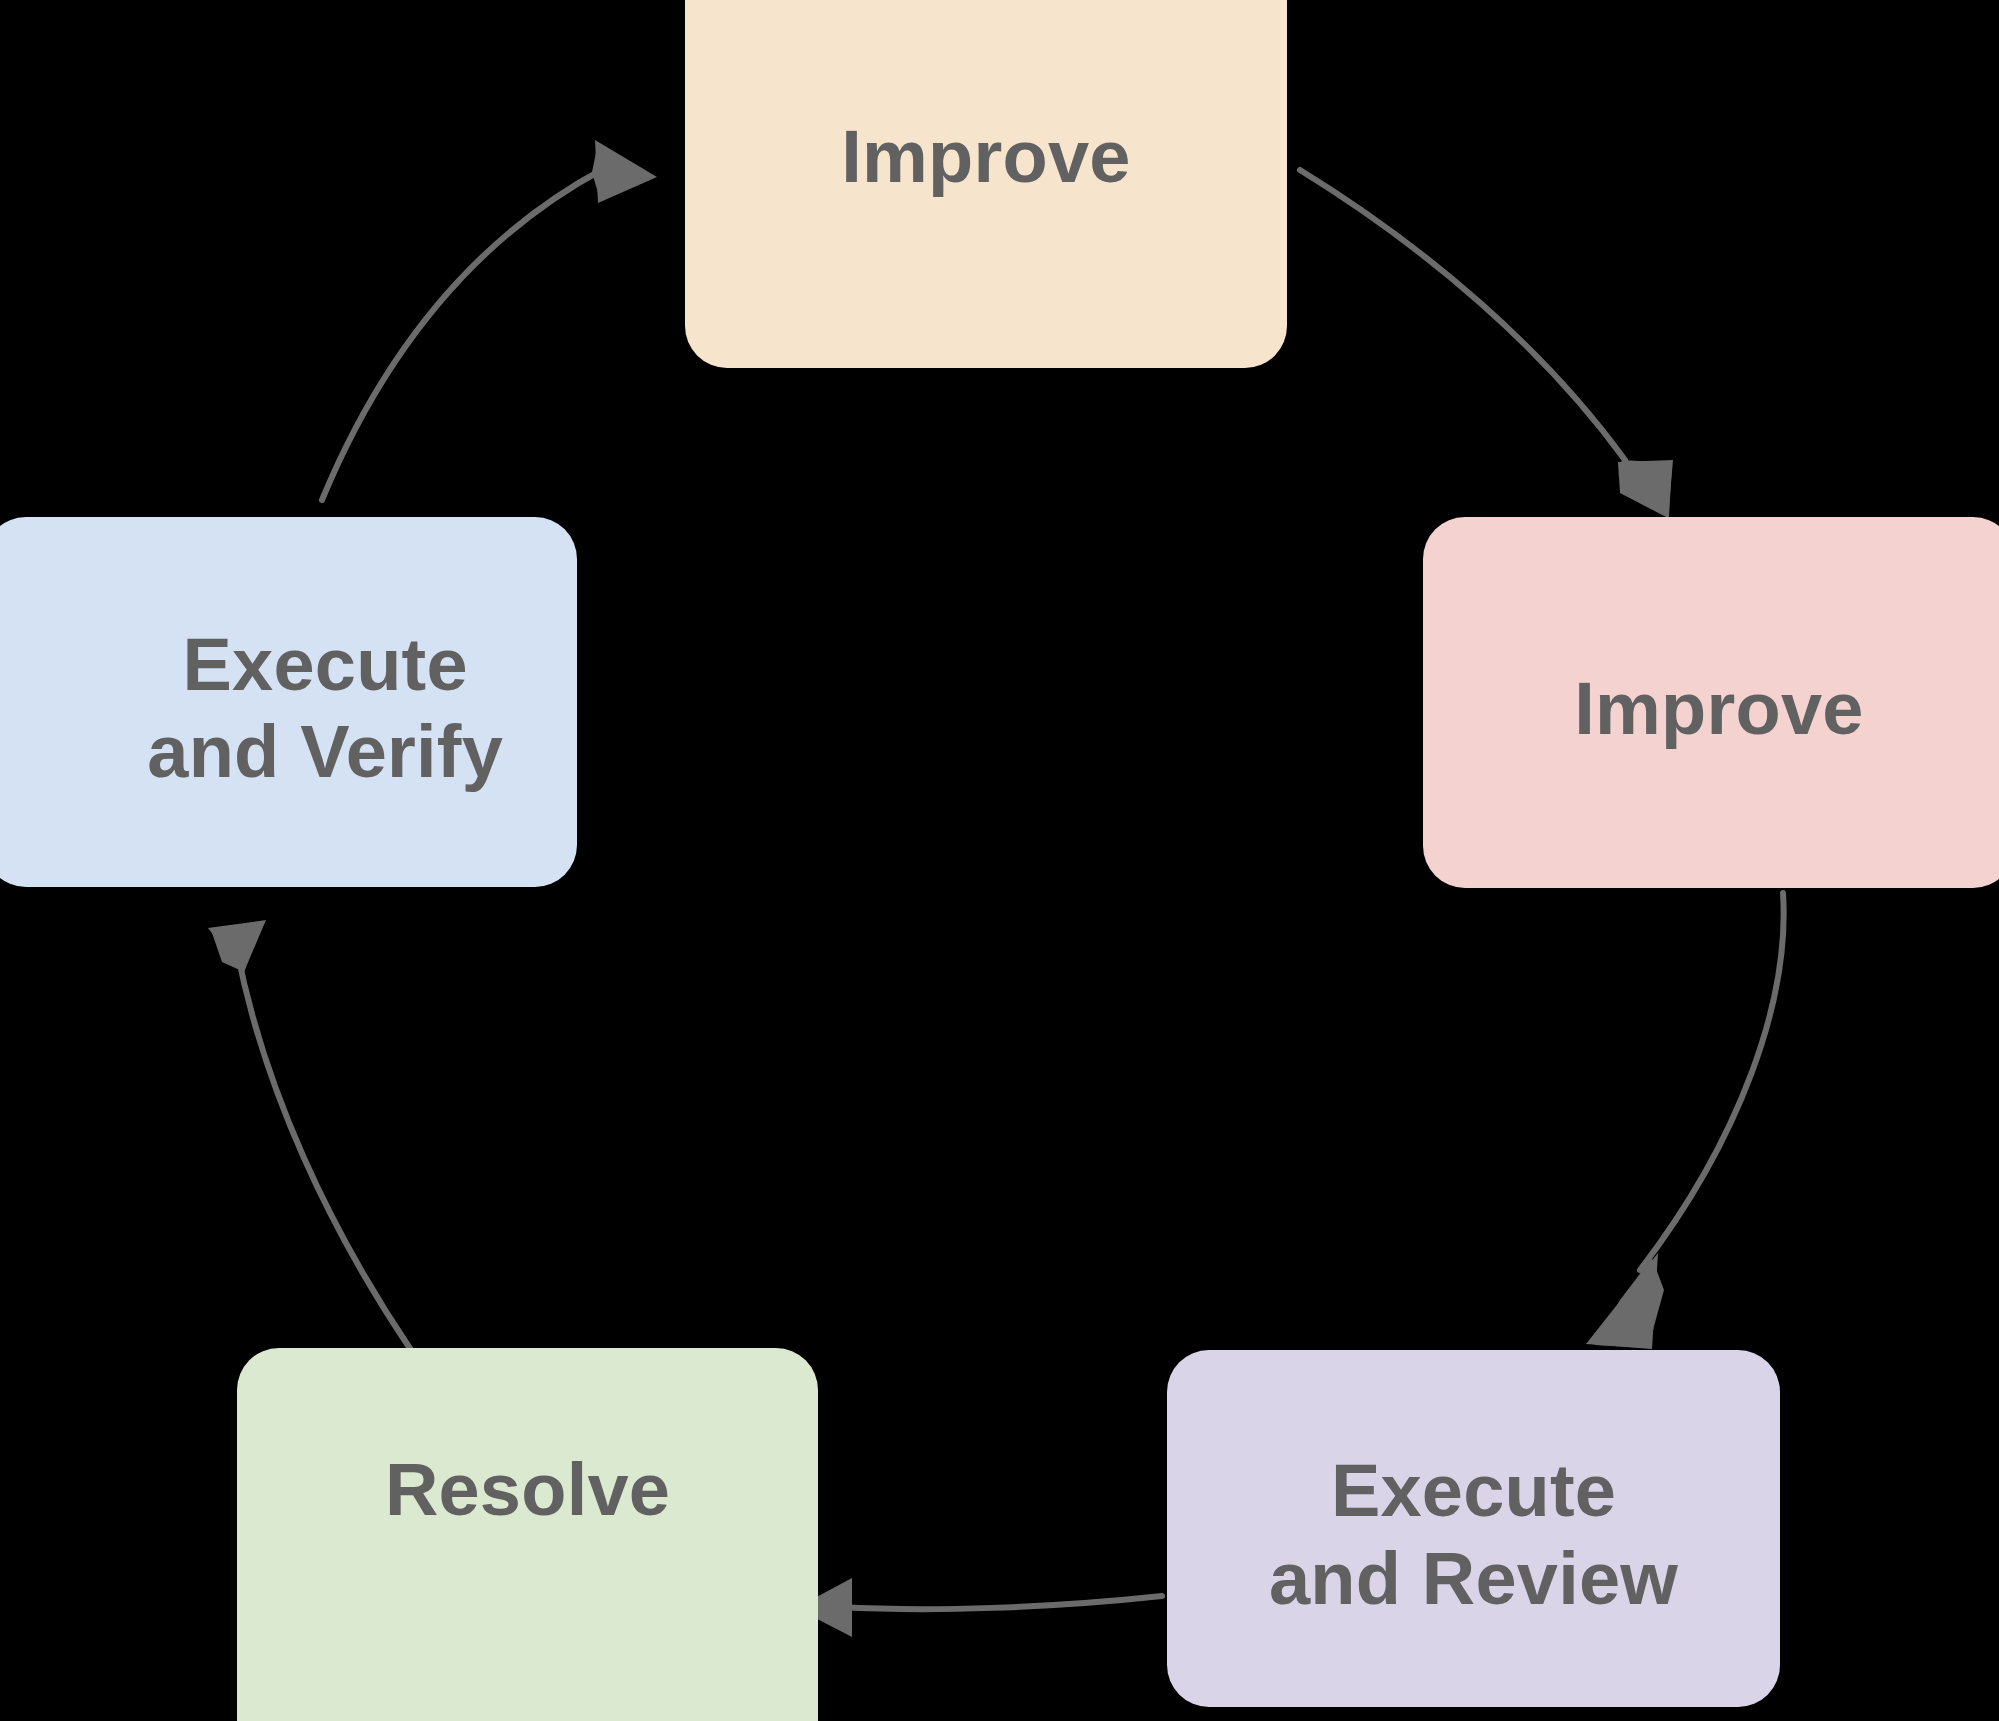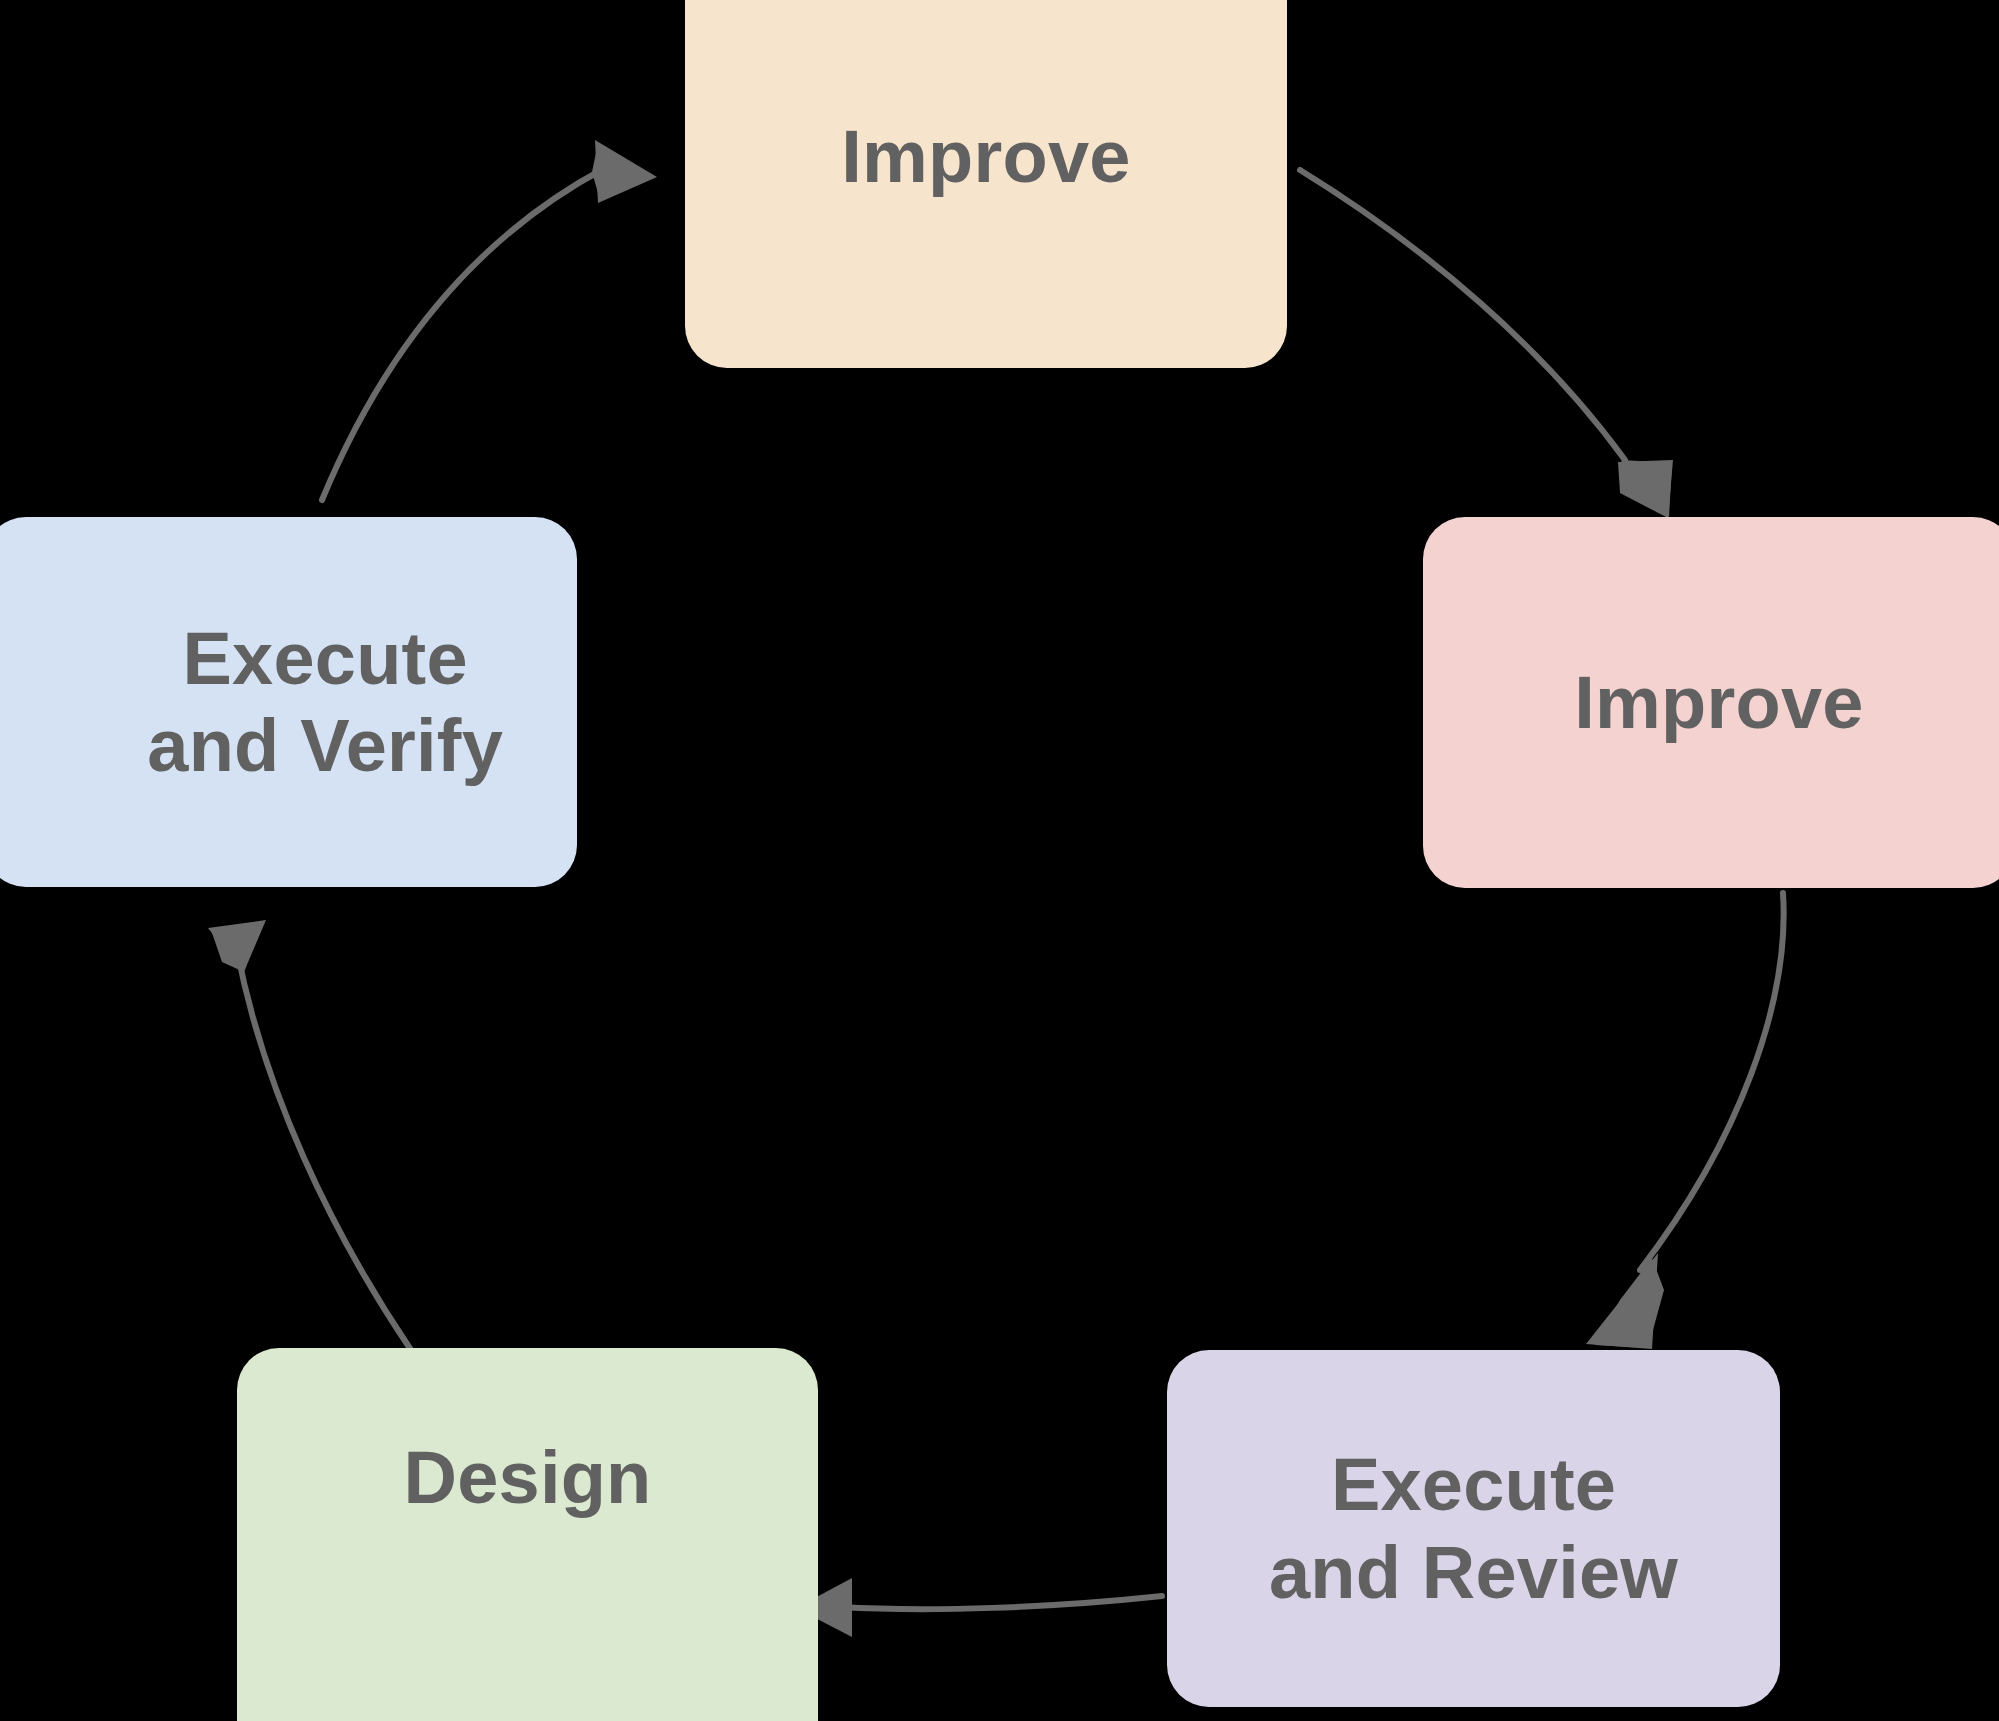--- a/index.html
+++ b/index.html
@@ -35,20 +35,21 @@
     color: #616161;
     font-weight: 700;
     line-height: 1.18;
     letter-spacing: 0.2px;
     z-index: 2;
   }
   .node .label {
     display: block;
     white-space: pre-line;
     padding: 0 18px;
+    margin-top: 12px;
   }
 
   
   #node-improve {
     left: 685px;
     top: -62px;
     width: 602px;
     height: 430px;
     background: #f7e4cd;
     font-size: 74px;
@@ -145,21 +146,21 @@
   <div class="node" id="node-design">
     <span class="label">Improve</span>
   </div>
 
   <div class="node" id="node-execute-review">
     <span class="label">Execute
 and Review</span>
   </div>
 
   <div class="node" id="node-resolve">
-    <span class="label">Design</span>
+    <span class="label">Resolve</span>
   </div>
 
   <div class="node" id="node-execute-verify">
     <span class="label">Execute
 and Verify</span>
   </div>
 
 </div>
 
 </body></html>

